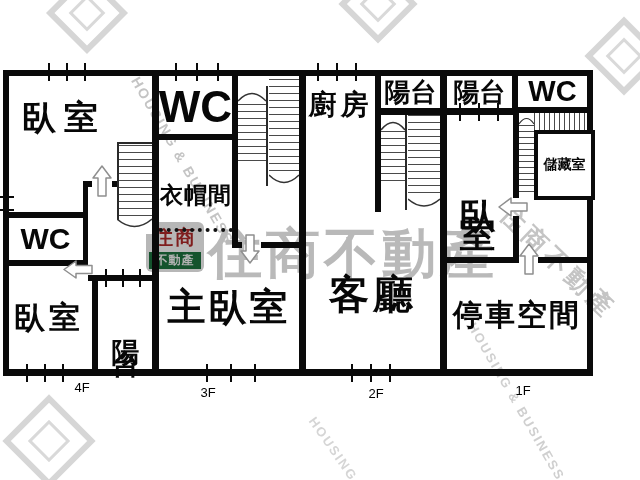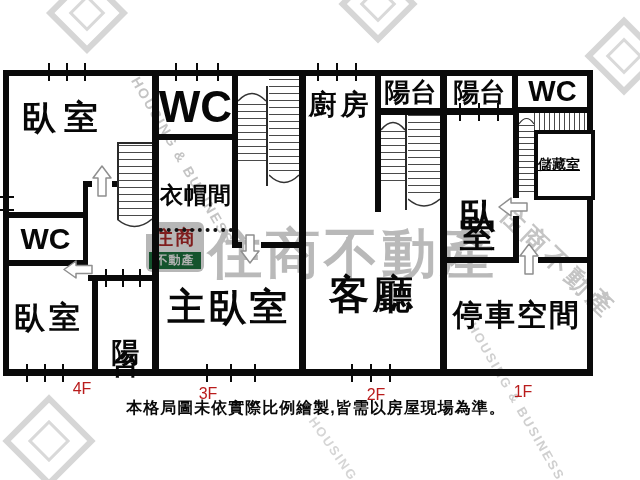--- a/index.html
+++ b/index.html
@@ -15,28 +15,28 @@
   .hh{position:absolute;z-index:2;background:repeating-linear-gradient(to bottom,#4a4a4a 0 1px,transparent 1px 7px);}
   .hv{position:absolute;z-index:2;background:repeating-linear-gradient(to right,#4a4a4a 0 1px,transparent 1px 5px);}
   .thin{position:absolute;background:#2a2a2a;z-index:3;}
   .arc{position:absolute;z-index:3;}
   
   .dotted{position:absolute;border-top:4px dotted #111;z-index:4;}
   
   .lbl{position:absolute;color:#070707;font-weight:700;z-index:5;
        display:flex;align-items:center;justify-content:center;text-align:center;white-space:nowrap;}
   .vert{writing-mode:vertical-rl;text-orientation:upright;}
-  .flbl{position:absolute;color:#b91c1c;font-size:16px;font-weight:400;z-index:5;text-align:center;width:40px;}
+  .flbl{position:absolute;color:#000000;font-size:13px;font-weight:400;z-index:5;text-align:center;width:40px;}
   .disc{position:absolute;left:0;width:632px;text-align:center;color:#090909;
         font-size:16px;font-weight:700;letter-spacing:1px;z-index:5;}
   
   .ar{position:absolute;z-index:6;}
   
   .box{position:absolute;border:4px solid #0a0a0a;background:#fff;z-index:4;
-       display:flex;align-items:center;justify-content:flex-start;text-decoration:underline;}
+       display:flex;align-items:center;justify-content:center;}
   .wm-diamond{position:absolute;z-index:1;border:6px solid #c9c9c9;transform:rotate(45deg);
               display:flex;align-items:center;justify-content:center;opacity:.75;}
   .wm-diamond i{display:block;width:45%;height:45%;border:3px solid #cdcdcd;font-style:normal;}
   .wm-logo{position:absolute;z-index:1;width:58px;height:50px;background:#b7b7b7;border-radius:6px;
            overflow:hidden;display:flex;flex-direction:column;}
   .wm-logo .t{flex:1;display:flex;align-items:center;justify-content:center;
               color:#7f1d1d;font-size:20px;font-weight:700;letter-spacing:2px;}
   .wm-logo .b{height:17px;margin:0 3px 3px 3px;background:#14532d;color:#b3b3b3;font-size:12px;
               font-weight:700;display:flex;align-items:center;justify-content:center;letter-spacing:1px;}
   .wm-big{position:absolute;z-index:1;font-size:54px;font-weight:700;color:#b9b9b9;letter-spacing:4px;}
@@ -221,15 +221,14 @@
   <div class="lbl" style="left:447px;top:76px;width:65px;height:32px;font-size:26px;">陽台</div>
   <div class="lbl" style="left:518px;top:76px;width:69px;height:31px;font-size:29px;">WC</div>
   <div class="lbl vert" style="left:452px;top:134px;width:50px;height:100px;font-size:36px;letter-spacing:13px;">臥室</div>
   <div class="lbl" style="left:447px;top:292px;width:140px;height:46px;font-size:30px;letter-spacing:2px;">停車空間</div>
 
   <div class="flbl" style="left:62px;top:380px;">4F</div>
   <div class="flbl" style="left:188px;top:385px;">3F</div>
   <div class="flbl" style="left:356px;top:386px;">2F</div>
   <div class="flbl" style="left:503px;top:383px;">1F</div>
 
-  <div class="disc" style="top:398px;">本格局圖未依實際比例繪製,皆需以房屋現場為準。</div>
 
 </div>
 
 </body></html>

